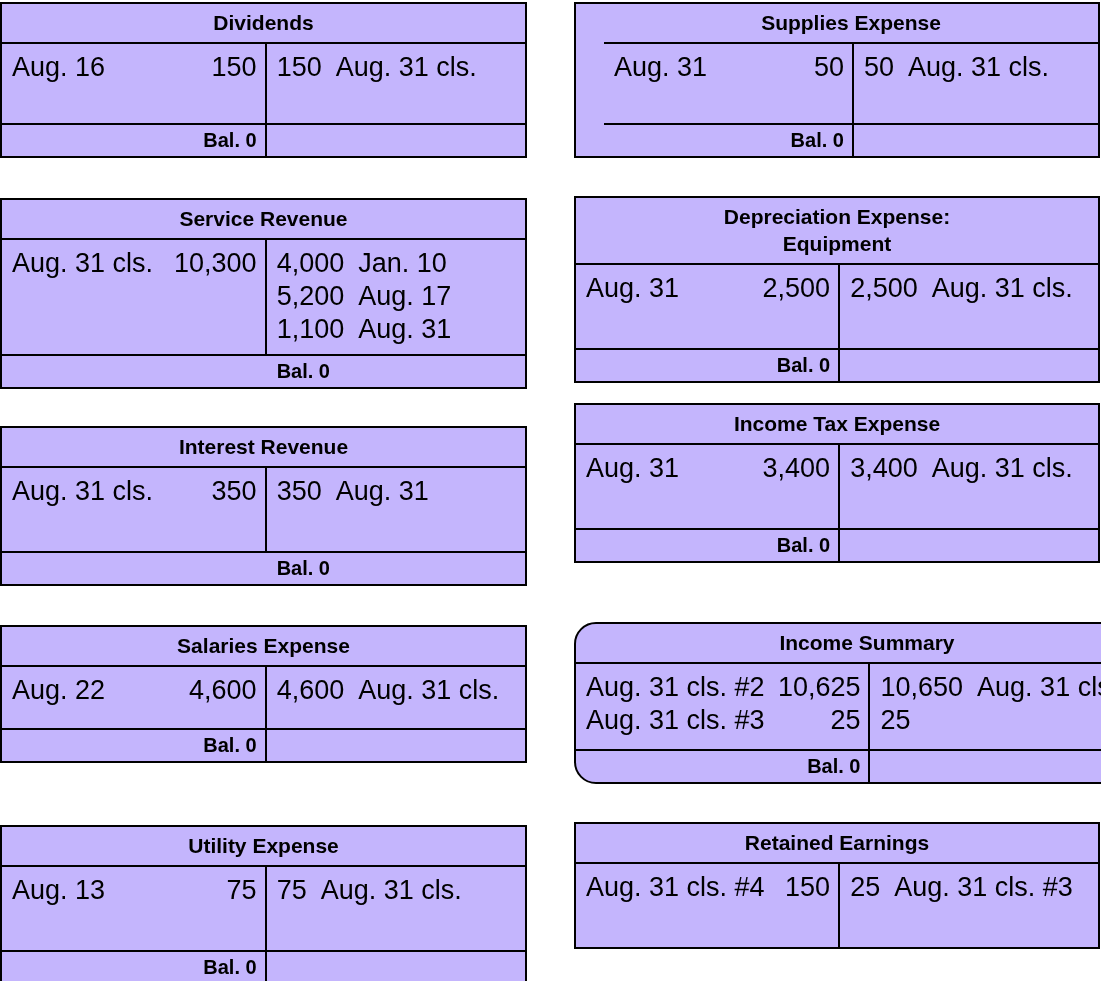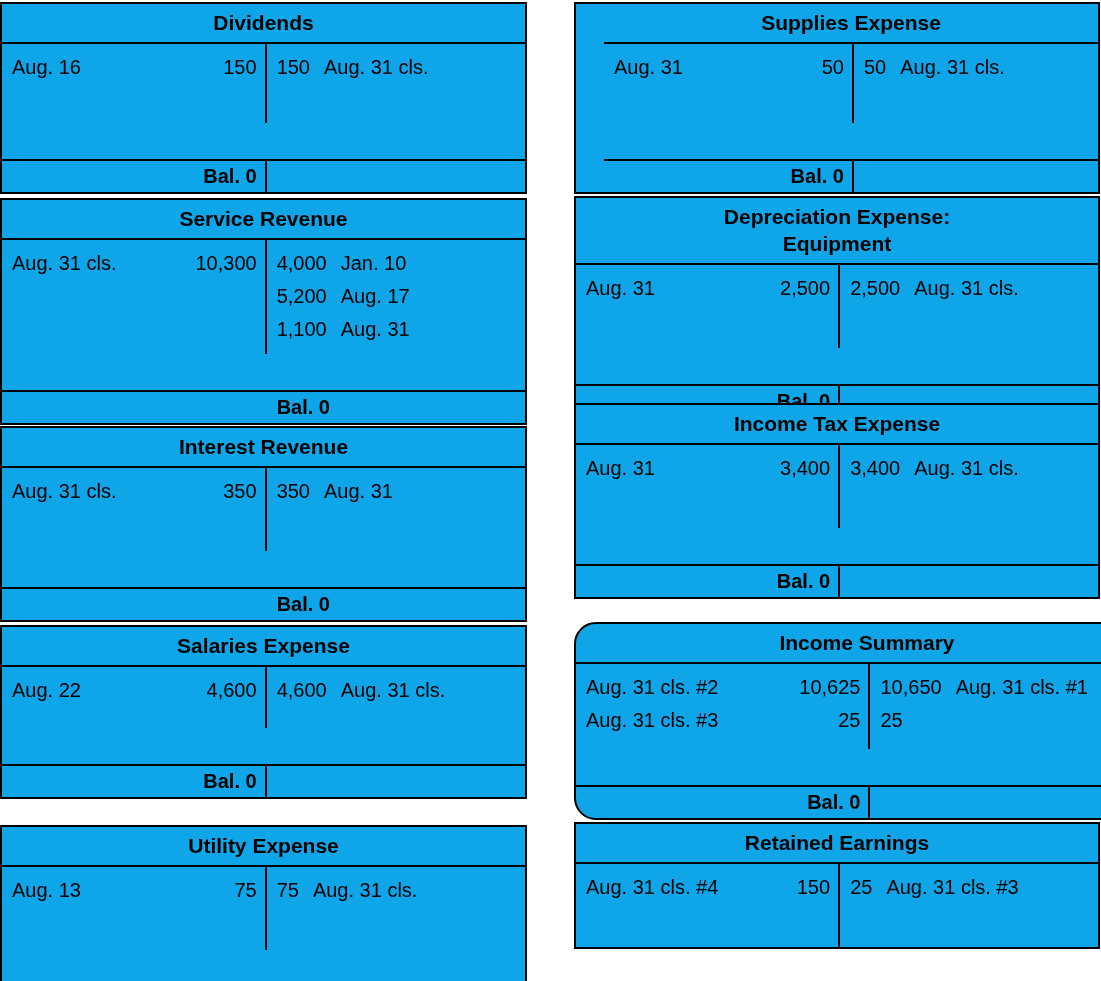--- a/index.html
+++ b/index.html
@@ -19,21 +19,21 @@
     position: relative;
     width: 1101px;
     height: 981px;
     box-sizing: border-box;
   }
 
   
   .taccount {
     border: 2px solid #000000;
     box-sizing: border-box;
-    background: #0ea5e9;
+    background: #c4b5fd;
   }
 
   .ta-header {
     border-bottom: 2px solid #000000;
     text-align: center;
     font-weight: bold;
     font-size: 21px;
     line-height: 27px;
     padding: 5px 4px 6px 4px;
     box-sizing: border-box;
@@ -42,21 +42,21 @@
 
   .ta-body {
     display: flex;
     align-items: stretch;
     box-sizing: border-box;
   }
 
   .ta-side {
     box-sizing: border-box;
     padding: 7px 8px 7px 10px;
-    font-size: 20px;
+    font-size: 27px;
     line-height: 33px;
   }
 
   .ta-side.debit {
     width: 50.6%;
     border-right: 2px solid #000000;
   }
   .ta-side.credit {
     width: 49.4%;
     border-right: 0;
@@ -76,21 +76,20 @@
   
   .entry.cr .e-amount { text-align: left; }
   .entry.cr .e-label { padding-left: 14px; }
 
   .ta-balance {
     display: flex;
     align-items: flex-start;
     border-top: 2px solid #000000;
     box-sizing: border-box;
     height: 33px;
-    margin-top: 36px;
   }
   .bal-cell {
     box-sizing: border-box;
     font-weight: bold;
     font-size: 20px;
     line-height: 31px;
     padding: 0 8px 0 10px;
     white-space: nowrap;
   }
   .bal-cell.left {

